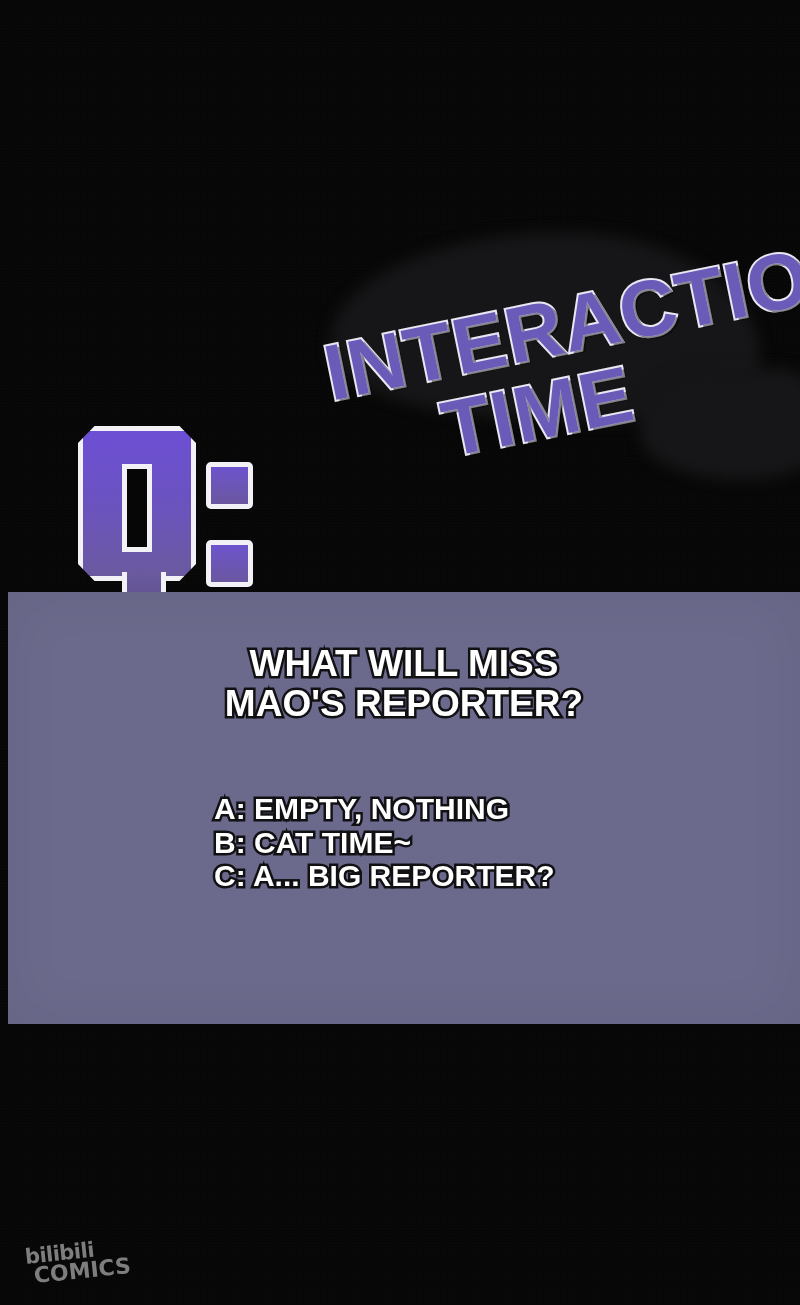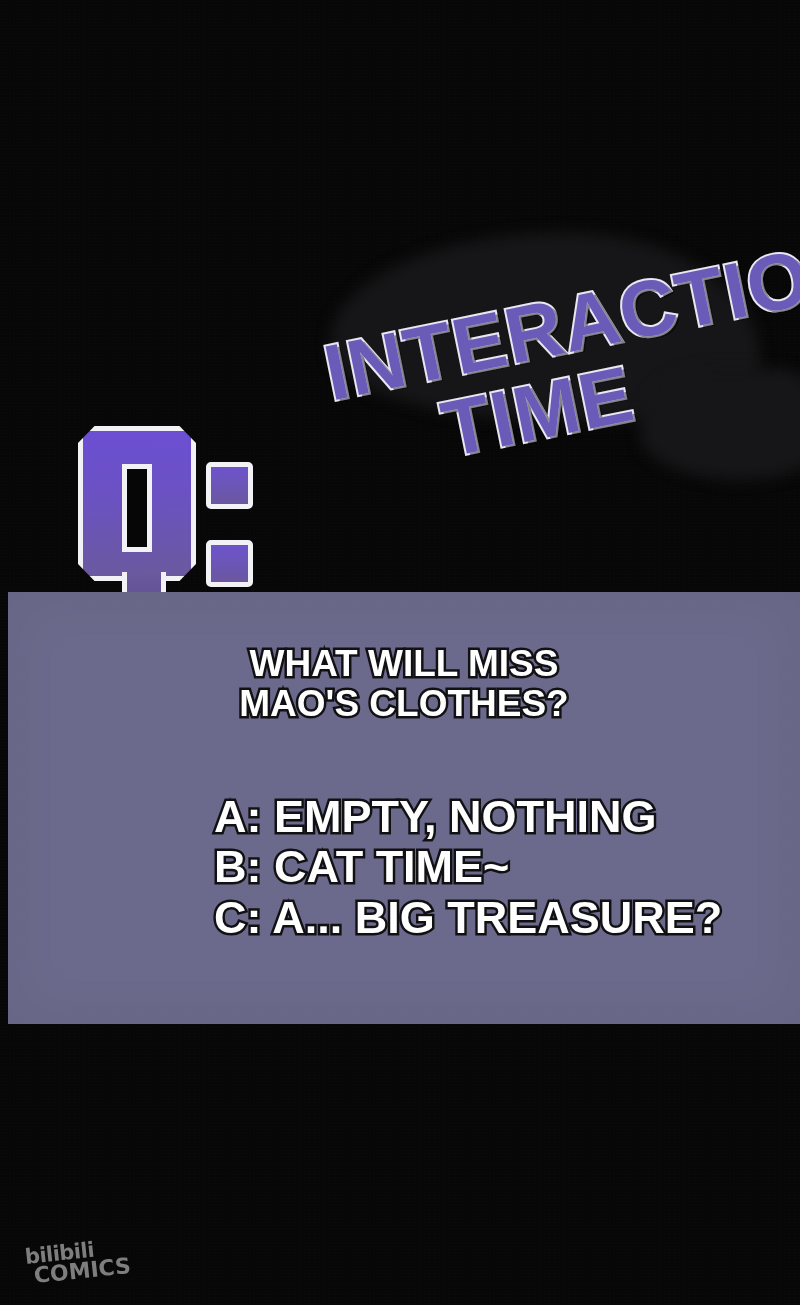--- a/index.html
+++ b/index.html
@@ -186,21 +186,21 @@
 
   .answers-block {
     position: absolute;
     left: 206px;
     top: 200px;
     text-align: left;
   }
   .answer-line {
     font-family: "Liberation Sans", sans-serif;
     font-weight: bold;
-    font-size: 45px;
+    font-size: 30px;
     line-height: 1.12;
     color: #ffffff;
     letter-spacing: 0px;
     -webkit-text-stroke: 5px #111114;
     paint-order: stroke fill;
     white-space: nowrap;
   }
 
   
   .watermark {
@@ -246,27 +246,27 @@
 
   <div class="interaction-title">
     <div class="interaction-line interaction-line-1">INTERACTION</div>
     <div class="interaction-line interaction-line-2">TIME</div>
   </div>
 
   <div class="caption-panel">
 
     <div class="question-block">
       <div class="question-line">WHAT WILL MISS</div>
-      <div class="question-line">MAO'S CLOTHES?</div>
+      <div class="question-line">MAO'S REPORTER?</div>
     </div>
 
     <div class="answers-block">
       <div class="answer-line">A: EMPTY, NOTHING</div>
       <div class="answer-line">B: CAT TIME~</div>
-      <div class="answer-line">C: A... BIG TREASURE?</div>
+      <div class="answer-line">C: A... BIG REPORTER?</div>
     </div>
 
   </div>
 
   <div class="watermark">
     <div class="watermark-top">bilibili</div>
     <div class="watermark-bottom">COMICS</div>
   </div>
 
 </div>

